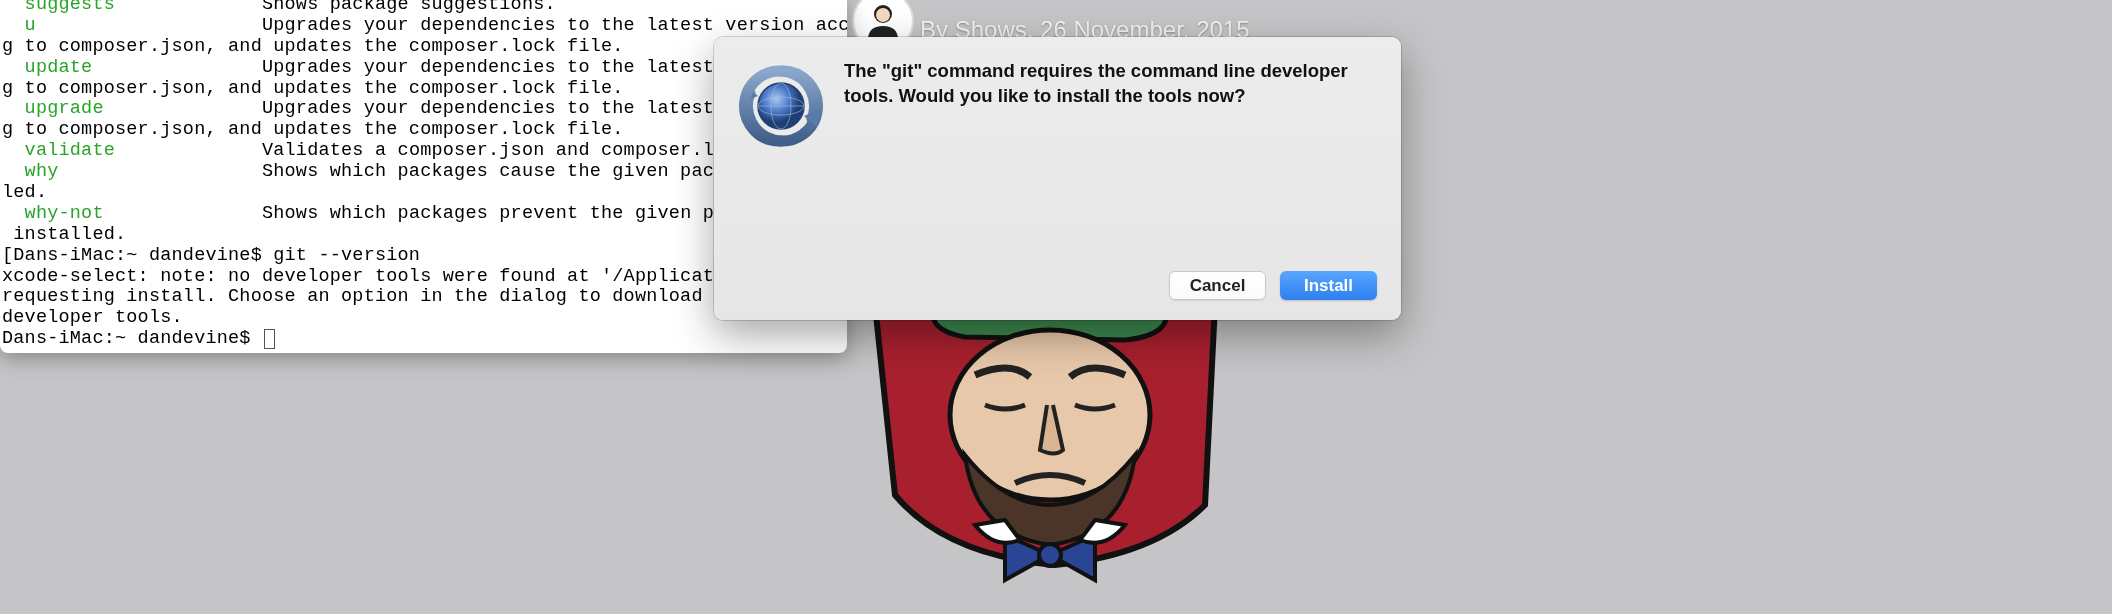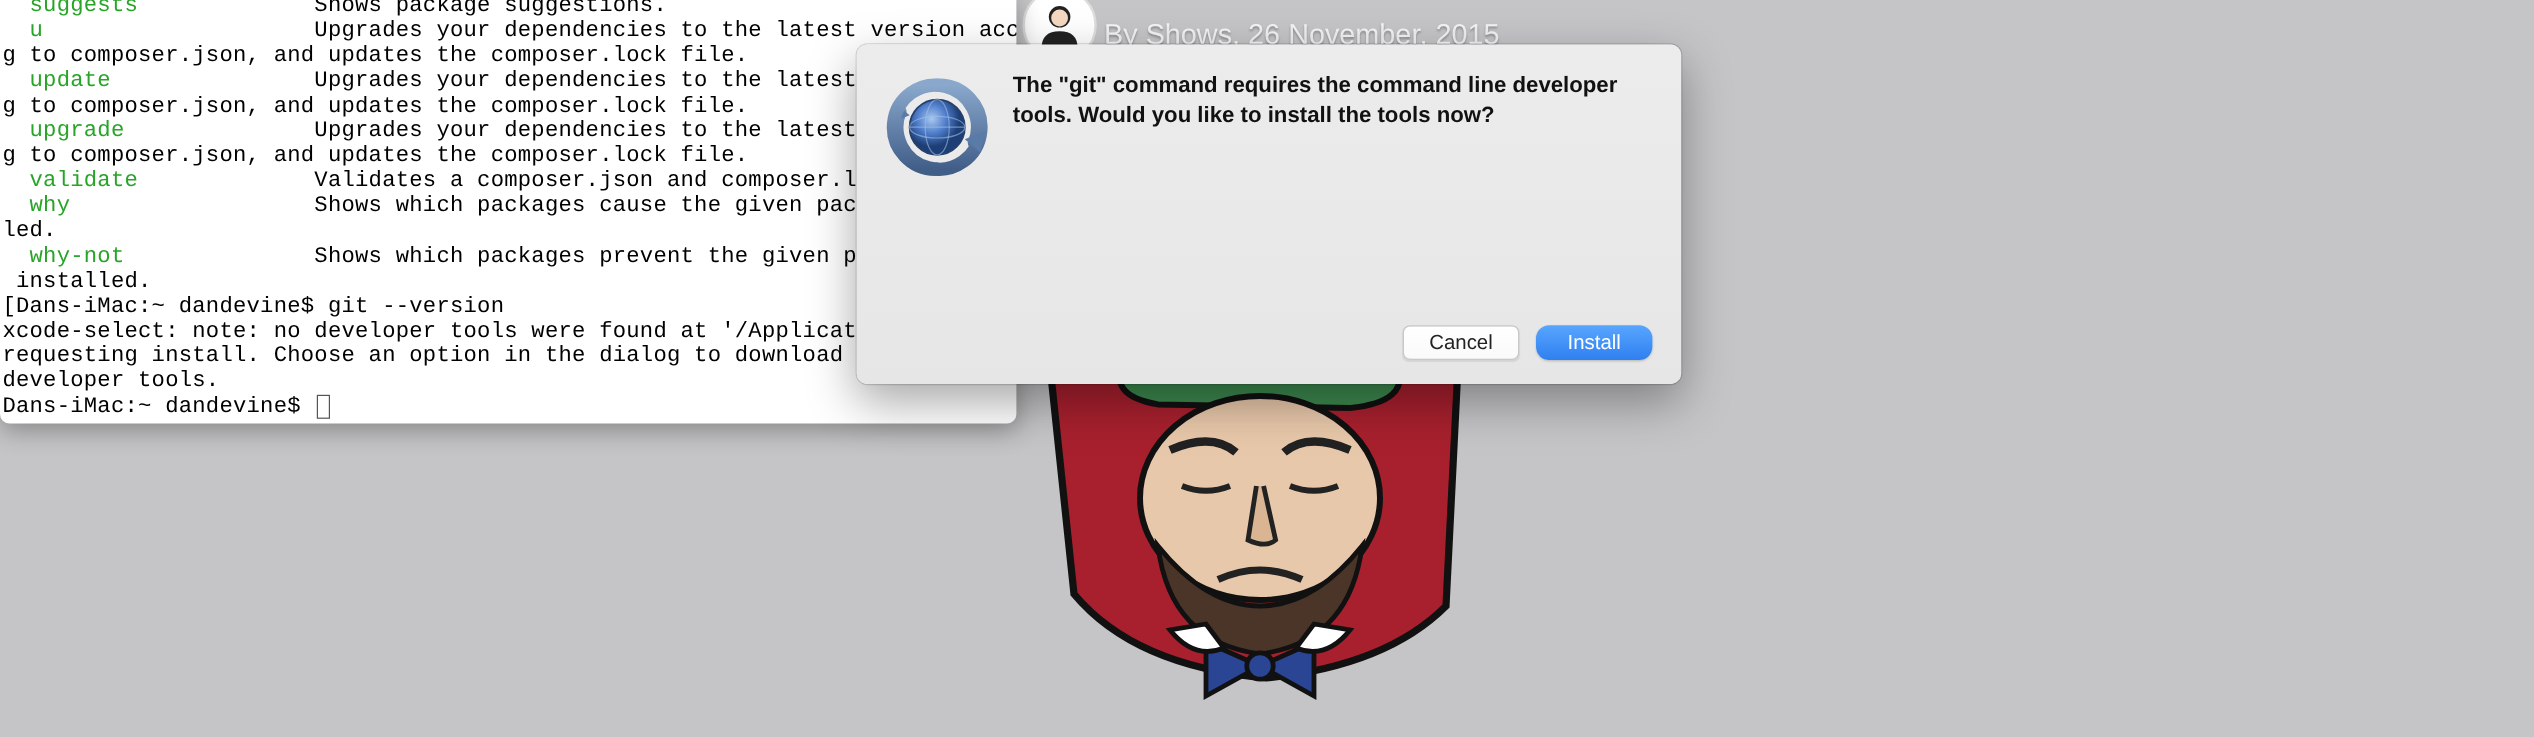--- a/index.html
+++ b/index.html
@@ -133,38 +133,37 @@
       justify-content: flex-end;
       gap: 14px;
       margin-top: auto;
     }
     
     .btn {
       min-width: 97px;
       height: 29px;
       border-radius: 6px;
       font-size: 17px;
-      font-weight: 400;
+      font-weight: 700;
       cursor: pointer;
       border: none;
       padding: 0 14px;
     }
     
     .btn-cancel {
       background: linear-gradient(to bottom, #ffffff, #fafafa);
       border: 1px solid #c8c8c8;
       color: #222;
       box-shadow: 0 1px 1px rgba(0,0,0,0.08);
     }
     
     .btn-install {
       background: linear-gradient(to bottom, #58a6ff, #2f7ff0);
       color: #fff;
       box-shadow: 0 1px 2px rgba(0,0,0,0.2);
-      border-radius: 11px;
     }
   </style>
 </head>
 <body>
 
 <div class="avatar-circle">
   <svg width="42" height="42" viewBox="0 0 42 42">
     <circle cx="21" cy="14" r="9" fill="#222"></circle>
     <path d="M6 40 Q6 26 21 26 Q36 26 36 40 Z" fill="#222"></path>
     <circle cx="21" cy="15" r="7" fill="#f4d9c0"></circle>

